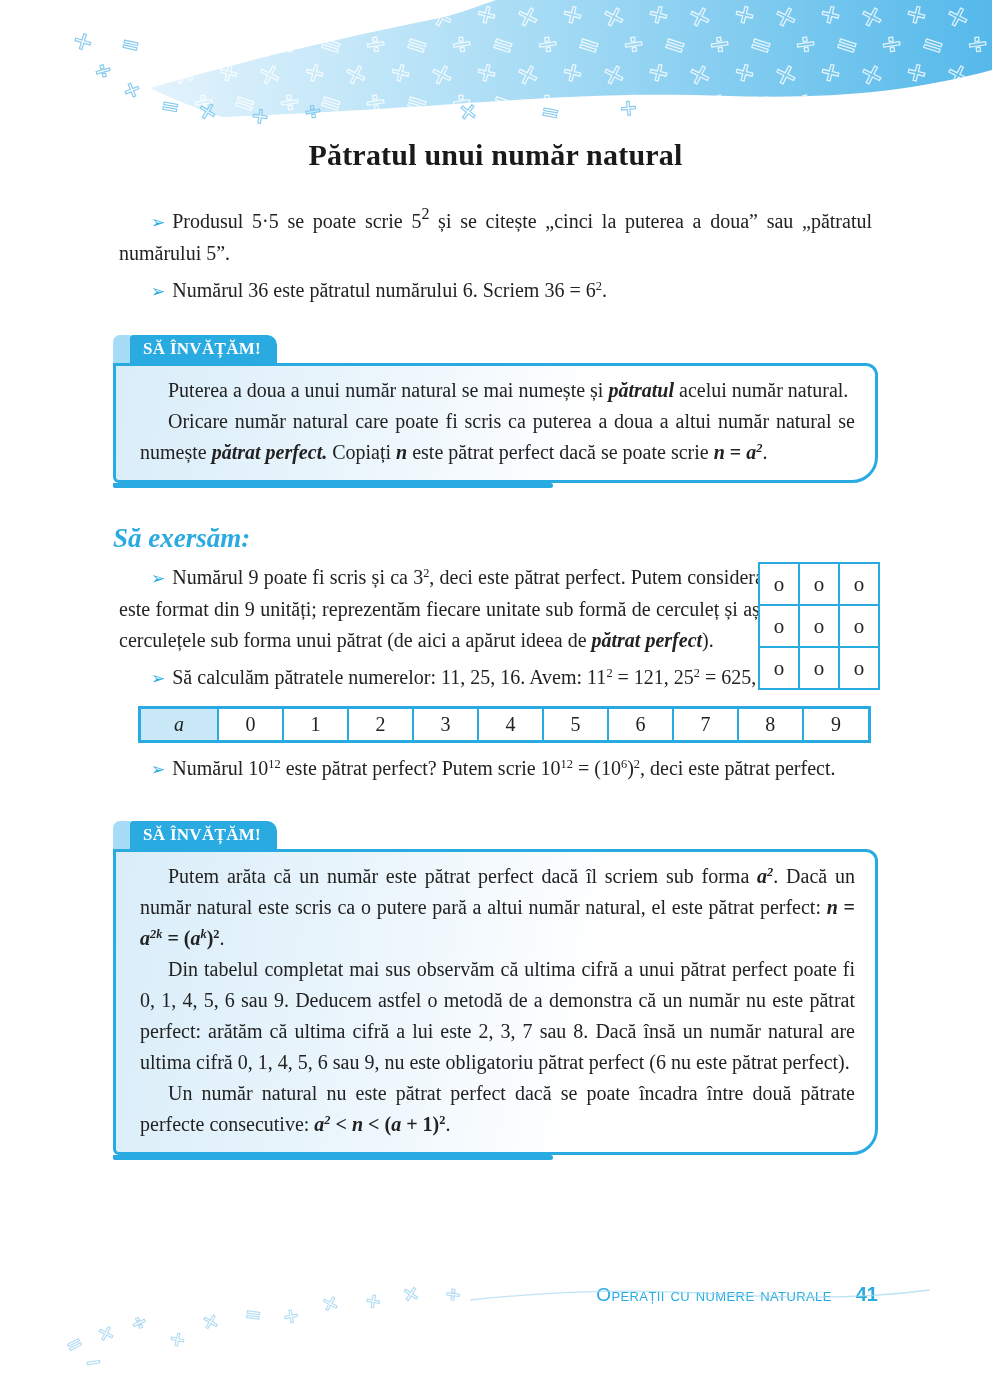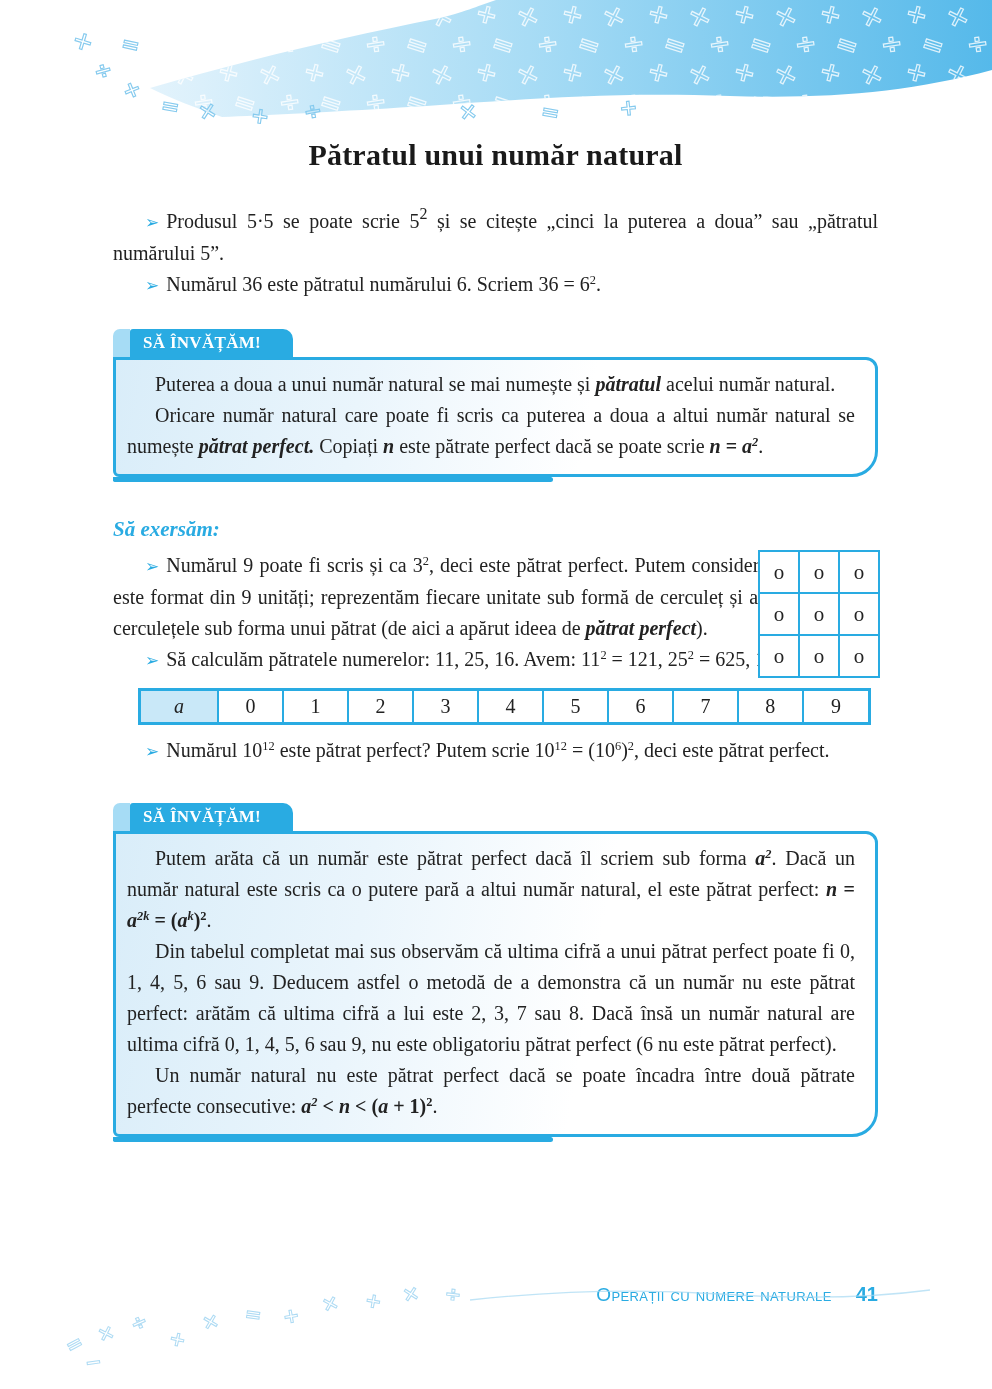--- a/index.html
+++ b/index.html
@@ -12,46 +12,46 @@
   .banner{position:absolute;top:0;left:0;pointer-events:none;}
   .bottom-deco{position:absolute;top:1280px;left:0;pointer-events:none;}
   
   .content{position:absolute;top:8px;left:113px;width:765px;}
   h1.page-title{
     margin:130px 0 0;text-align:center;
     font-size:30px;font-weight:bold;color:#1a1a1a;letter-spacing:.2px;
   }
   .body-text{font-size:20px;line-height:31px;text-align:justify;}
   .intro{margin-top:34px;}
-  p.bullet{margin:0;text-indent:32px;}
+  p.bullet{margin:6px;text-indent:32px;}
   .arrow{color:#29ABE2;font-family:"DejaVu Sans",sans-serif;font-size:.85em;margin-right:7px;font-style:normal;}
   
   .learn-tab{display:flex;align-items:stretch;height:28px;}
   .tab-lead{width:17px;background:#A6DCF5;border-radius:7px 0 0 0;}
   .tab-main{
     background:#29ABE2;color:#fff;border-radius:3px 10px 0 0;
-    font-weight:bold;font-size:17px;line-height:28px;padding:0 32px 0 13px;
+    font-weight:bold;font-size:17px;line-height:28px;padding:0 16px 0 13px;
     letter-spacing:.3px;
   }
   .learn-box{
     position:relative;
     border:3px solid #29ABE2;border-radius:0 12px 26px 6px;
     background:linear-gradient(100deg,#D9EDF9 0%,#EAF5FC 32%,#FFFFFF 62%);
-    padding:9px 20px 12px 11px;
+    padding:9px 20px 12px 24px;
   }
   .learn-box::after{
     content:"";position:absolute;left:-3px;bottom:-8px;width:58%;height:5px;
     background:#29ABE2;border-radius:0 3px 3px 2px;
   }
   .learn-box p{margin:0;text-indent:28px;}
   .mt1{margin-top:28px;}
   
   .practice-heading{
     margin:40px 0 8px;color:#29ABE2;font-weight:bold;font-style:italic;
-    font-size:21px;
+    font-size:27px;
   }
   .practice{position:relative;}
   .pad-right{padding-right:70px;}
   .circle-grid{
     position:absolute;top:0;right:-2px;width:122px;
     border-collapse:collapse;background:#fff;
   }
   .circle-grid td{
     border:2px solid #29ABE2;width:40px;height:40px;text-align:center;
     font-size:21px;color:#222;padding:0;
@@ -127,21 +127,21 @@
     <p class="bullet"><span class="arrow">➢</span><span><span>Produsul 5·5 se poate scrie 5</span><span class="r-bigsup">2</span><span> și se citește „cinci la puterea a doua” sau „pă­tratul numărului 5”.</span></span></p>
     <p class="bullet"><span class="arrow">➢</span><span><span>Numărul 36 este pătratul numărului 6. Scriem 36 = 6</span><span class="r-sup">2</span><span>.</span></span></p>
   </div>
 
   <div class="learn-tab mt1">
     <div class="tab-lead"></div>
     <div class="tab-main">SĂ ÎNVĂȚĂM!</div>
   </div>
   <div class="learn-box body-text">
     <p><span>Puterea a doua a unui număr natural se mai numește și </span><span class="r-bi">pătratul</span><span> acelui număr natural.</span></p>
-    <p><span>Oricare număr natural care poate fi scris ca puterea a doua a altui număr natural se numește </span><span class="r-bi">pătrat perfect.</span><span> Copiați </span><span class="r-bi">n</span><span> este pătrate perfect dacă se poate scrie </span><span class="r-bi">n</span><span class="r-b"> = </span><span class="r-bi">a</span><span class="r-bisup">2</span><span>.</span></p>
+    <p><span>Oricare număr natural care poate fi scris ca puterea a doua a altui număr natural se numește </span><span class="r-bi">pătrat perfect.</span><span> Copiați </span><span class="r-bi">n</span><span> este pătrat perfect dacă se poate scrie </span><span class="r-bi">n</span><span class="r-b"> = </span><span class="r-bi">a</span><span class="r-bisup">2</span><span>.</span></p>
   </div>
 
   <div class="practice-heading">Să exersăm:</div>
 
   <div class="practice body-text">
     <table class="circle-grid">
       <tbody>
           <tr>
         <td>o</td>
         <td>o</td>

